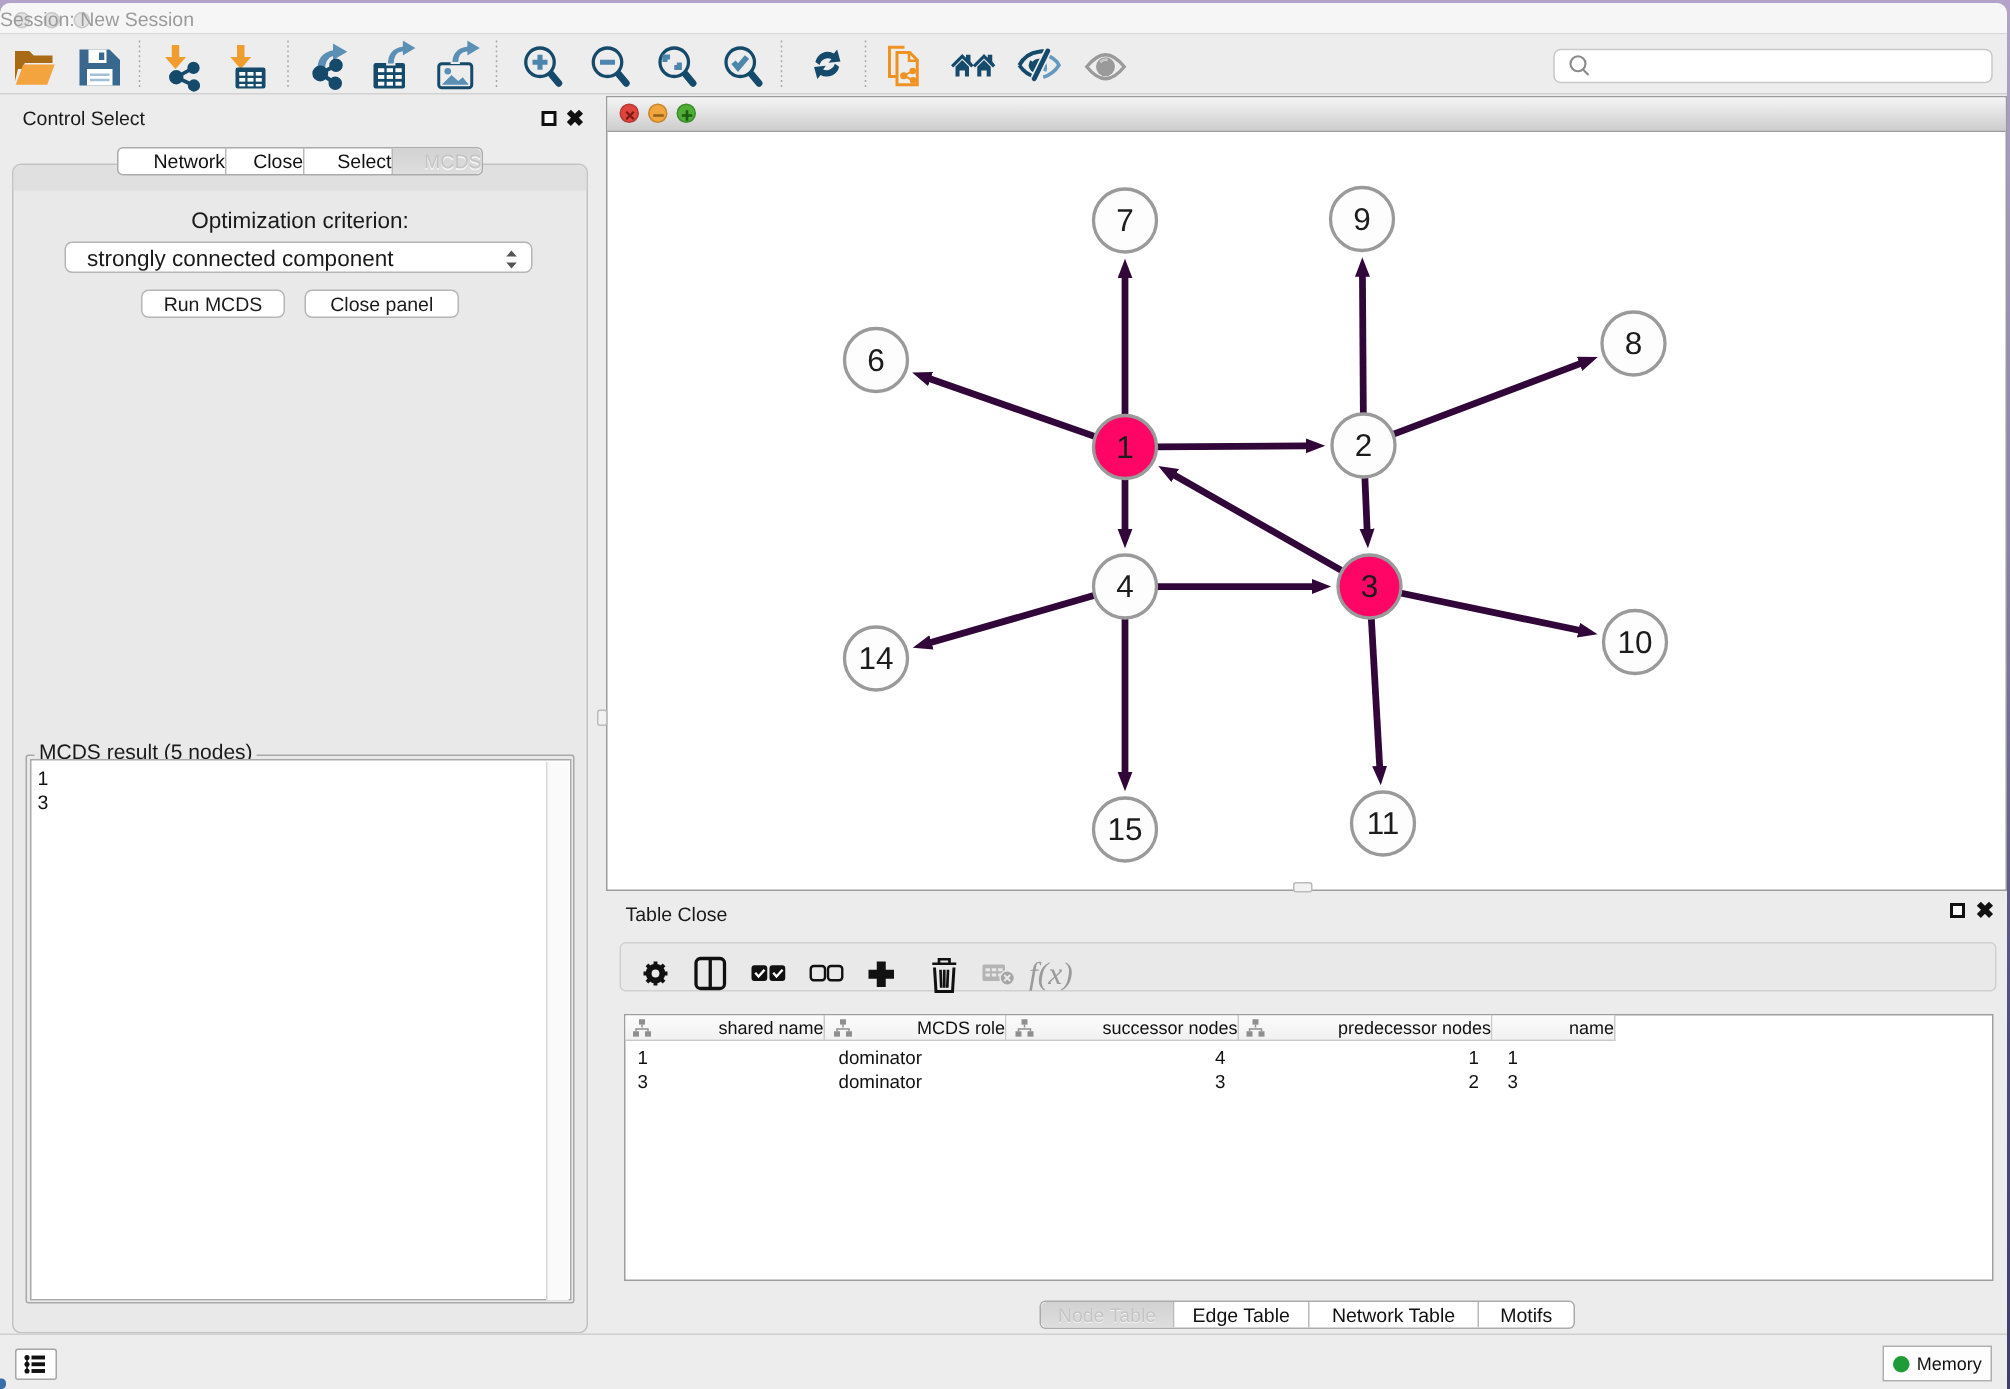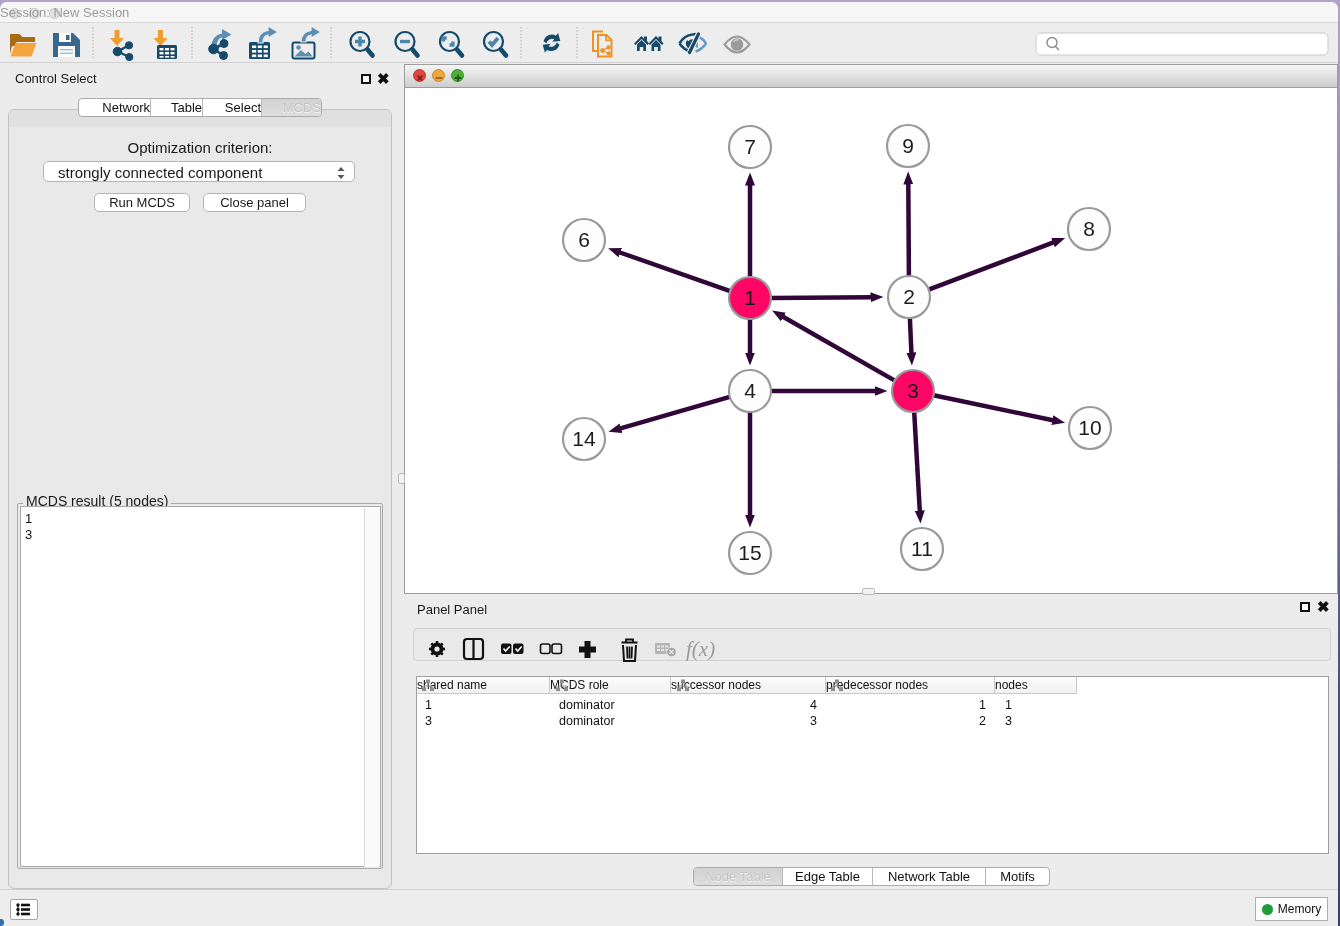--- a/index.html
+++ b/index.html
@@ -28,21 +28,21 @@
 #fs-text{position:absolute;left:4px;top:4px;font-size:13px;line-height:16px;color:#111}
 
 #frame{position:absolute;left:404px;top:62px;width:934px;height:530px;border:1px solid #9c9c9c;background:#fff}
 #ftitle{position:absolute;left:0;top:0;width:932px;height:23px;background:linear-gradient(#f5f5f5,#cdcdcd);border-bottom:1px solid #9c9c9c}
 #ftitle .t{position:absolute;top:4px;width:100%;text-align:center;font-size:13px;color:#111}
 .mac{position:absolute;top:4px;width:13px;height:13px;border-radius:50%}
 
 #tp-title{position:absolute;left:417px;top:600px;font-size:13px;color:#1a1a1a}
 #tp-toolbar{position:absolute;left:413px;top:626px;width:918px;height:33px;background:#e9e9e9;border:1px solid #d0d0d0;border-radius:4px}
 #tbl{position:absolute;left:416px;top:674px;width:913px;height:178px;background:#fff;border:1px solid #9e9e9e}
-.th{position:absolute;top:0;height:17px;background:linear-gradient(#fcfcfc,#f1f1f1);border-right:1px solid #c9c9c9;border-bottom:1px solid #c9c9c9;font-size:12px;color:#111;text-align:left;line-height:16px}
+.th{position:absolute;top:0;height:17px;background:linear-gradient(#fcfcfc,#f1f1f1);border-right:1px solid #c9c9c9;border-bottom:1px solid #c9c9c9;font-size:12px;color:#111;text-align:right;line-height:16px}
 .td{position:absolute;font-size:12.5px;color:#111;height:16px;line-height:16px}
 #btabs{position:absolute;left:693px;top:865px;width:357px;height:19px;background:#fff;border:1px solid #ababab;border-radius:4px;display:flex}
 #btabs .tab{text-align:center;font-size:13px;line-height:17px;color:#111;border-right:1px solid #b9b9b9}
 #btabs .tab:last-child{border-right:none}
 #btabs .tab.sel{background:linear-gradient(#d2d2d2,#dedede);color:#c5c5c5;text-shadow:0 1px 0 #f4f4f4;border-radius:4px 0 0 4px}
 
 #status{position:absolute;left:0;top:887px;width:1338px;height:36px;background:#ededed;border-top:1px solid #cfcfcf}
 #listbtn{position:absolute;left:10px;top:897px;width:28px;height:21px;background:#fff;border:1px solid #a6a6a6;border-radius:2px}
 #membtn{position:absolute;left:1255px;top:895px;width:73px;height:24px;background:#fdfdfd;border:1px solid #aeaeae;font-size:12px;color:#111;line-height:22px;text-align:center}
 </style></head>
@@ -198,21 +198,21 @@
     <line x1="1055.5" y1="23.5" x2="1059" y2="27" stroke="#8a8a8a" stroke-width="1.4"></line>
   </svg>
   </div>
   <div id="cp-title">Control Select</div>
   <div class="float-ico" style="left:361px;top:72px"></div>
   <div class="close-ico" style="left:377px;top:68px">✖</div>
   <div id="cp-panel"></div>
   <div id="cp-panel-top"></div>
   <div id="tabs">
     <div class="tab" style="flex:none;width:72px">Network</div>
-      <div class="tab" style="flex:none;width:52px">Table</div>
+      <div class="tab" style="flex:none;width:52px">Close</div>
       <div class="tab" style="flex:none;width:59px">Select</div>
       <div class="tab sel">MCDS</div>
   </div>
   <div id="dropdown">strongly connected component
     <svg width="10" height="14" style="position:absolute;right:8px;top:4px" viewBox="0 0 10 14">
         <path d="M1.5 5 L5 1 L8.5 5 Z M1.5 9 L5 13 L8.5 9 Z" fill="#555"></path>
       </svg>
   </div>
   <div id="optlabel">Optimization criterion:</div>
   <div class="btn" style="left:94px;top:191px;width:96px">Run MCDS</div>
@@ -281,21 +281,21 @@
         <text x="684" y="148">8</text>
           <text x="503" y="65">9</text>
           <text x="685" y="347">10</text>
         <text x="517" y="468">11</text>
           <text x="179" y="358">14</text>
           <text x="345" y="472">15</text>
       </g>
     </svg>
   </div>
 
-  <div id="tp-title">Panel Panel</div>
+  <div id="tp-title">Table Close</div>
   <div class="float-ico" style="left:1300px;top:600px"></div>
   <div class="close-ico" style="left:1317px;top:596px">✖</div>
   <div id="tp-toolbar">
   <svg width="916" height="36" viewBox="0 0 916 36" style="position:absolute;left:0;top:0">
         <g transform="translate(0,3)">
 
     <g fill="#111">
       <circle cx="23" cy="17" r="6.5"></circle>
       <g stroke="#111" stroke-width="2.6">
         <line x1="23" y1="9" x2="23" y2="25"></line>
@@ -373,21 +373,21 @@
           <path d="M7 4 v2 M3 8.5 v-1.5 h8 v1.5" stroke="#8f8f8f" fill="none"></path>
         </svg>successor nodes</div>
     <div class="th" style="left:409px;width:169px"><svg style="position:absolute;left:4px;top:2px" width="14" height="13" viewBox="0 0 14 13">
           <g fill="#8f8f8f">
             <rect x="5" y="0.5" width="4" height="3.6"></rect>
             <rect x="1" y="8.5" width="4" height="3.6"></rect>
             <rect x="9" y="8.5" width="4" height="3.6"></rect>
           </g>
           <path d="M7 4 v2 M3 8.5 v-1.5 h8 v1.5" stroke="#8f8f8f" fill="none"></path>
         </svg>predecessor nodes</div>
-    <div class="th" style="left:578px;width:82px">nodes</div>
+    <div class="th" style="left:578px;width:82px">name</div>
     <div class="td" style="left:8px;top:20px">1</div>
     <div class="td" style="left:142px;top:20px">dominator</div>
     <div class="td" style="left:254px;top:20px;width:146px;text-align:right">4</div>
     <div class="td" style="left:409px;top:20px;width:160px;text-align:right">1</div>
     <div class="td" style="left:588px;top:20px">1</div>
     <div class="td" style="left:8px;top:36px">3</div>
     <div class="td" style="left:142px;top:36px">dominator</div>
     <div class="td" style="left:254px;top:36px;width:146px;text-align:right">3</div>
     <div class="td" style="left:409px;top:36px;width:160px;text-align:right">2</div>
     <div class="td" style="left:588px;top:36px">3</div>

